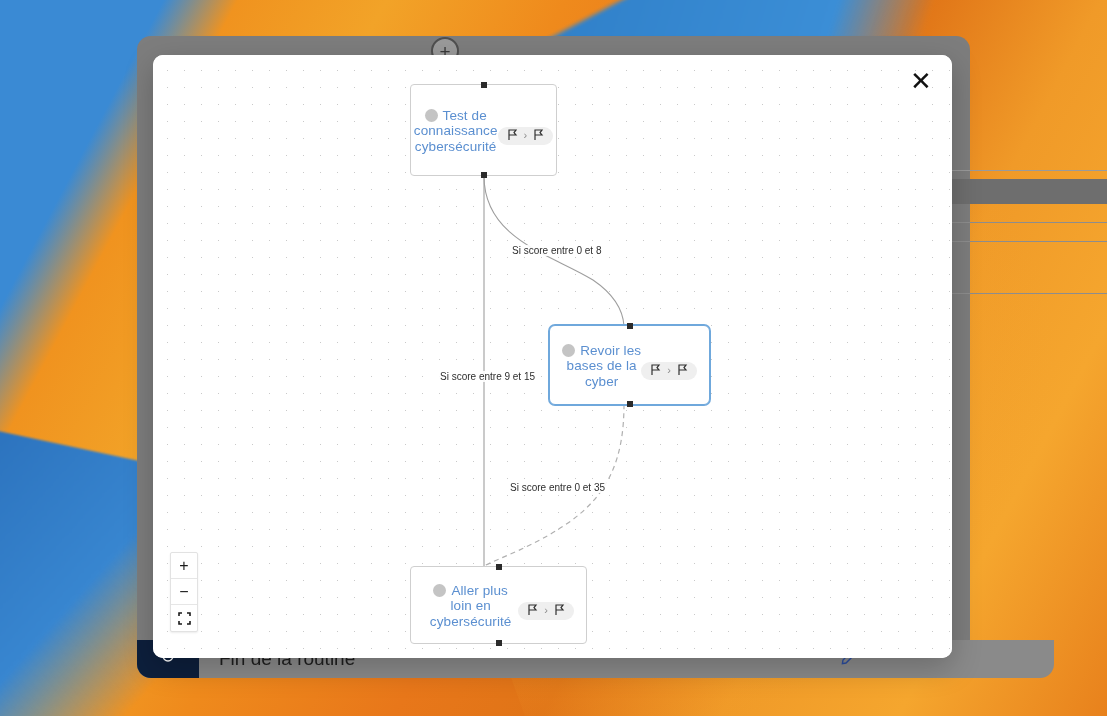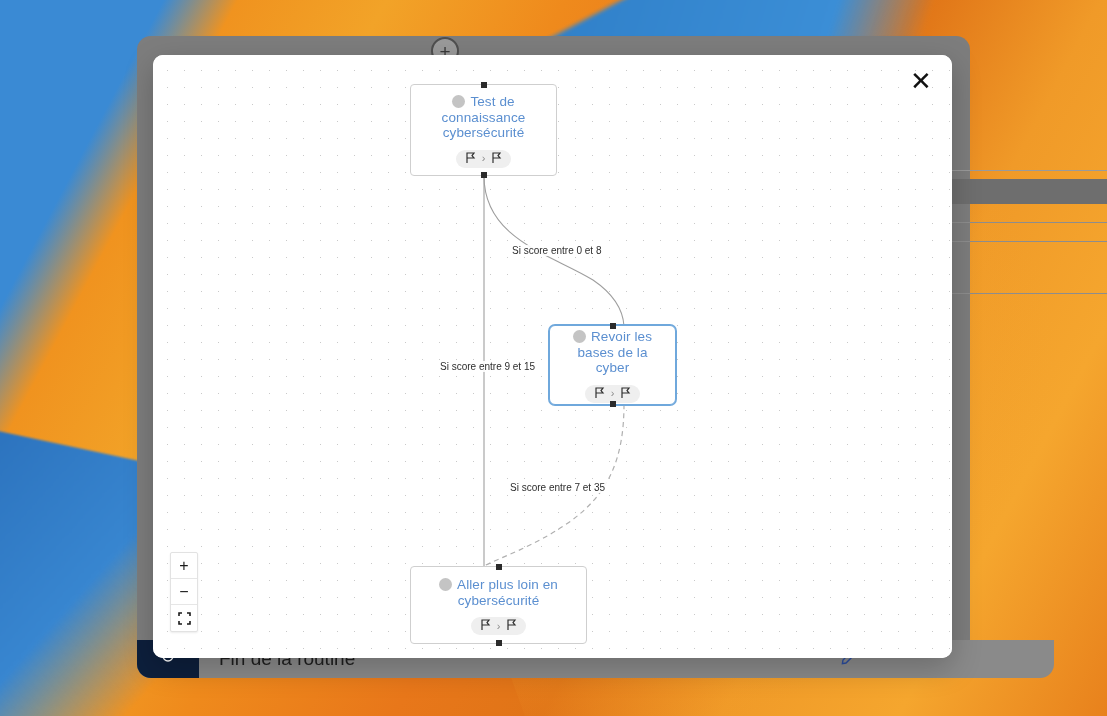--- a/index.html
+++ b/index.html
@@ -161,21 +161,20 @@
     font-weight: 400;
   }
 
   
   .node {
     position: absolute;
     background: #fff;
     border: 1px solid #cfcfcf;
     border-radius: 4px;
     display: flex;
-    flex-direction: column;
     align-items: center;
     justify-content: center;
     padding: 10px 12px 8px;
     z-index: 20;
   }
   .node.selected {
     border: 1px solid #6fa8dc;
     box-shadow: 0 0 0 1px #6fa8dc;
     border-radius: 6px;
   }
@@ -304,22 +303,22 @@
     <svg id="edges" viewBox="0 0 799 603" preserveAspectRatio="none">
 
       <path d="M331,121 C331,185 400,200 440,225 C462,240 470,255 471,271" fill="none" stroke="#9e9e9e" stroke-width="1.1"></path>
 
       <path d="M331,121 L331,511" fill="none" stroke="#9e9e9e" stroke-width="1.1"></path>
 
       <path d="M471,349 C471,405 455,440 415,468 C380,492 348,502 331,511" fill="none" stroke="#b0b0b0" stroke-width="1.2" stroke-dasharray="5 4"></path>
     </svg>
 
     <div class="edge-label" style="left:356px; top:190px;">Si score entre 0 et 8</div>
-    <div class="edge-label" style="left:284px; top:306px;">Si score entre 9 et 15</div>
-    <div class="edge-label" style="left:354px; top:427px;">Si score entre 7 et 35</div>
+    <div class="edge-label" style="left:284px; top:316px;">Si score entre 9 et 15</div>
+    <div class="edge-label" style="left:354px; top:427px;">Si score entre 0 et 35</div>
 
     <div class="node" style="left:257px; top:29px; width:147px; height:92px;">
       <div class="handle top"></div>
       <div class="node-title">
         <span class="bullet"></span><span>Test de connaissance cybersécurité</span>
       </div>
       <div class="node-badge">
         <span>
           <svg width="11" height="12" viewBox="0 0 11 12" fill="none" stroke="#2f2f2f" stroke-width="1.2">
             <path d="M2 11V1h7l-2 2.6L9 6H2"></path>
@@ -328,21 +327,21 @@
         <span class="chev">›</span>
         <span>
           <svg width="11" height="12" viewBox="0 0 11 12" fill="none" stroke="#2f2f2f" stroke-width="1.2">
             <path d="M2 11V1h7l-2 2.6L9 6H2"></path>
           </svg>
         </span>
       </div>
       <div class="handle bottom"></div>
     </div>
 
-    <div class="node selected" style="left:396px; top:270px; width:127px; height:80px;">
+    <div class="node selected" style="left:396px; top:270px; width:161px; height:80px;">
       <div class="handle top"></div>
       <div class="node-title">
         <span class="bullet"></span><span>Revoir les bases de la cyber</span>
       </div>
       <div class="node-badge">
         <span>
           <svg width="11" height="12" viewBox="0 0 11 12" fill="none" stroke="#2f2f2f" stroke-width="1.2">
             <path d="M2 11V1h7l-2 2.6L9 6H2"></path>
           </svg>
         </span>

